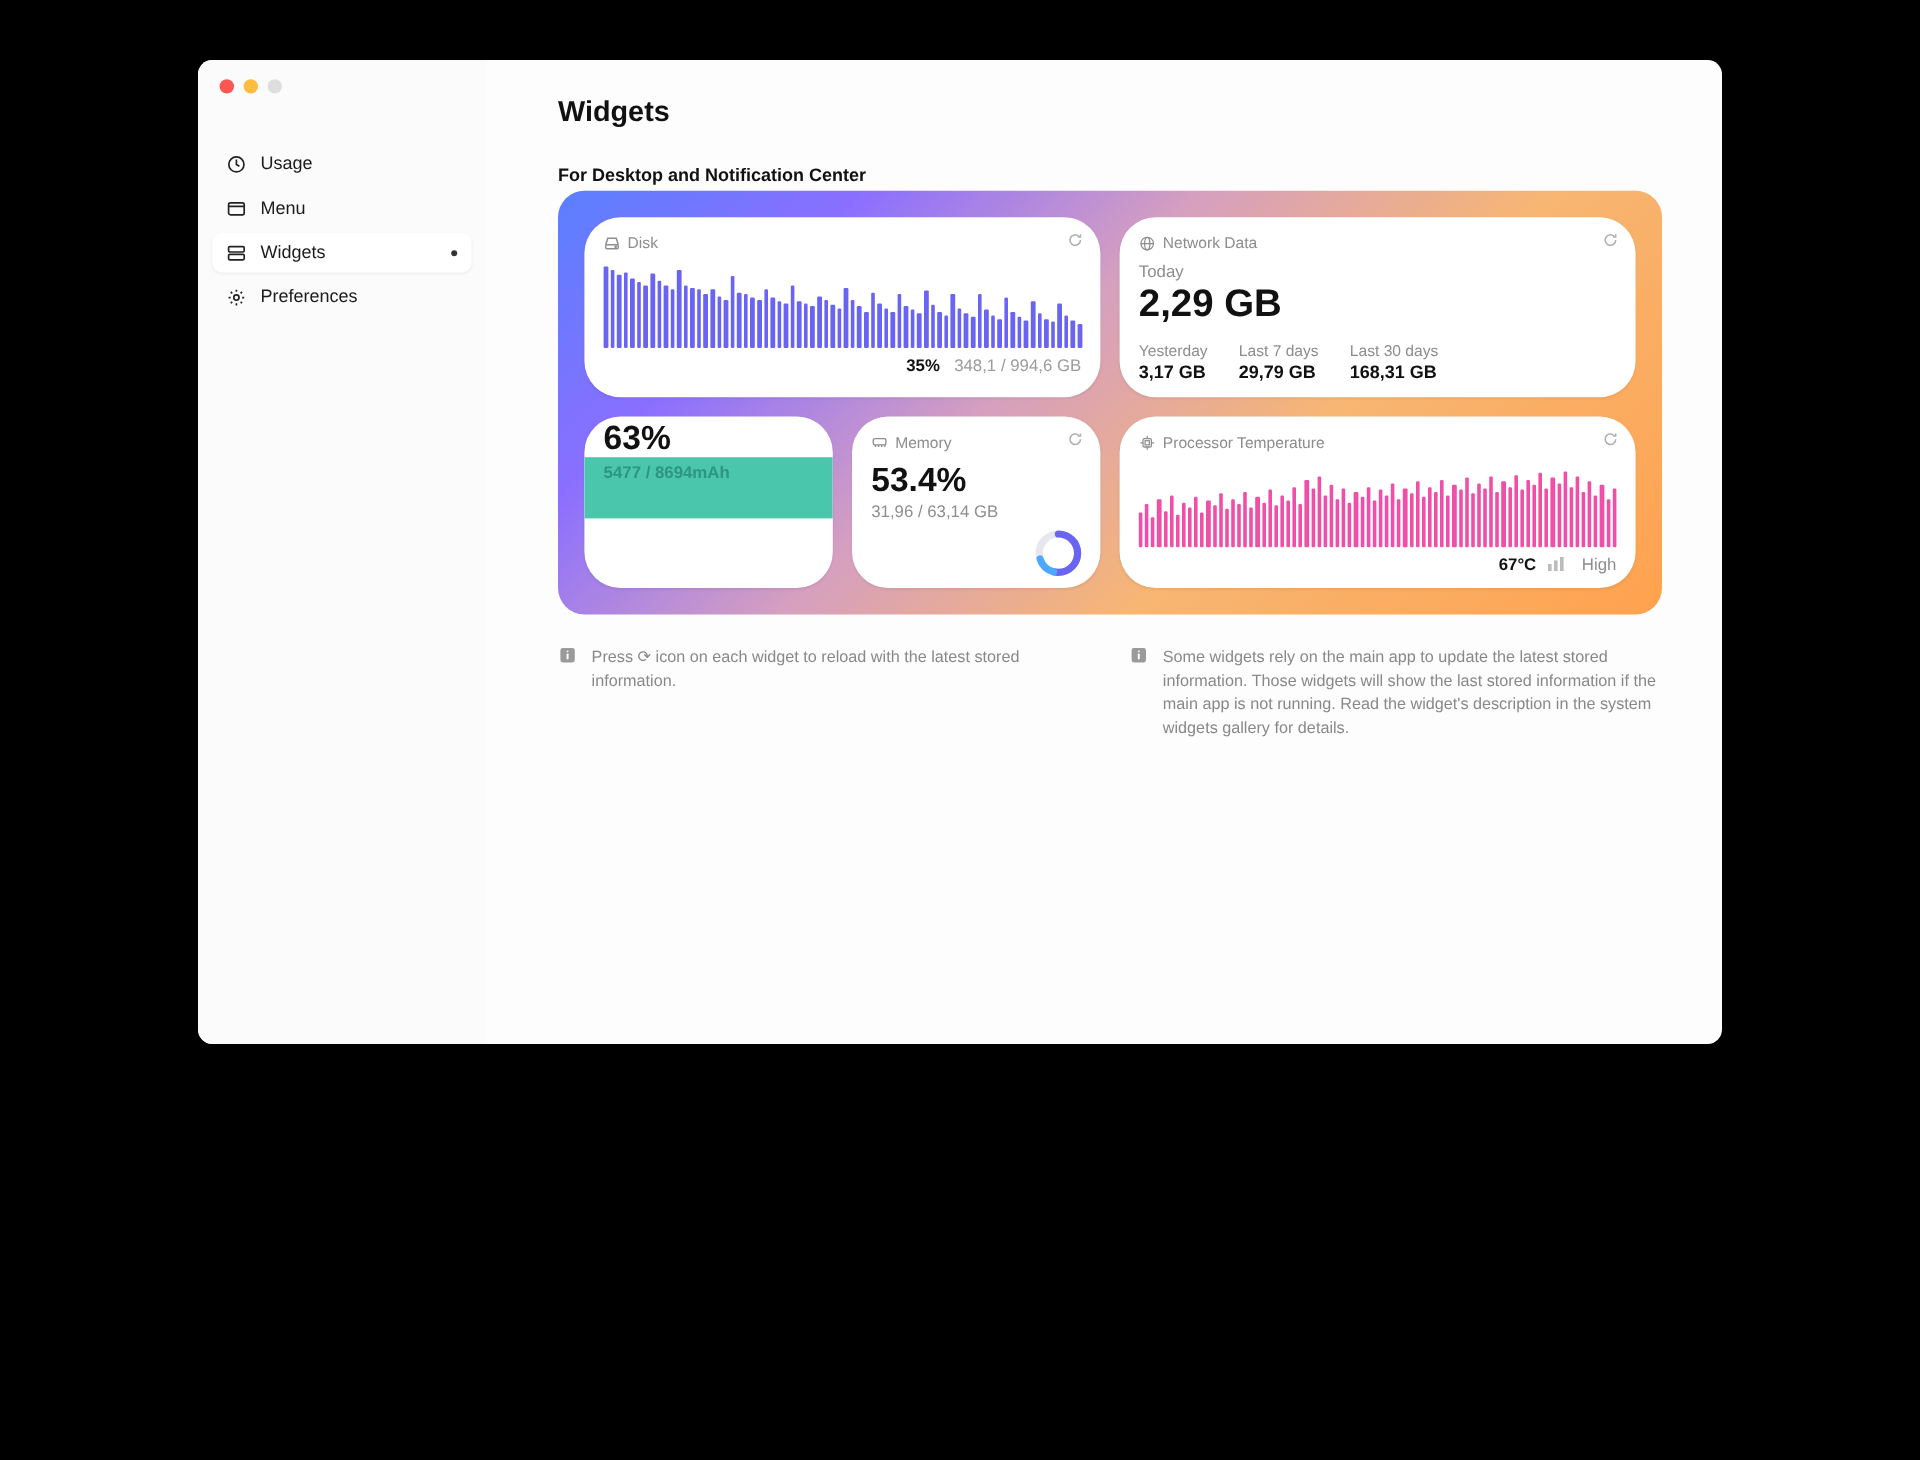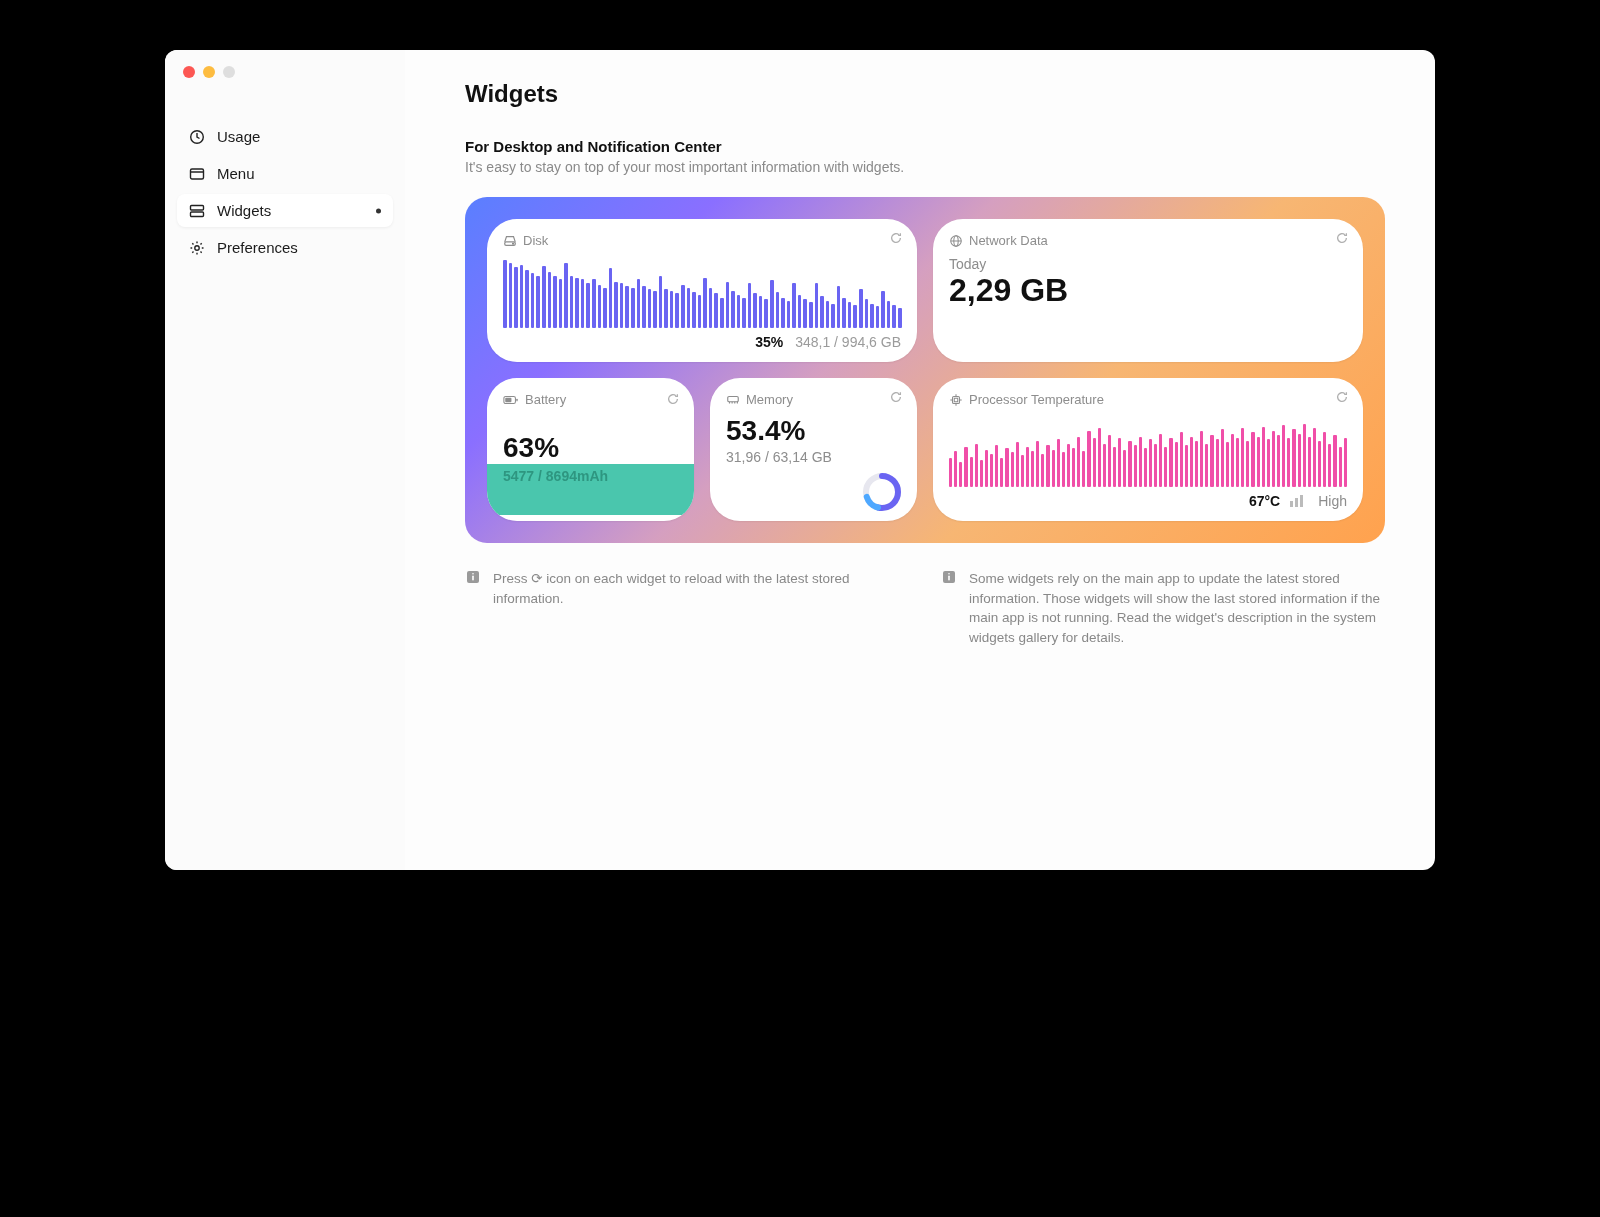--- a/index.html
+++ b/index.html
@@ -149,21 +149,20 @@
             <path d="M8 1.5v1.7M8 12.8v1.7M1.5 8h1.7M12.8 8h1.7M3.3 3.3l1.2 1.2M11.5 11.5l1.2 1.2M12.7 3.3l-1.2 1.2M4.5 11.5l-1.2 1.2"></path>
           </svg>
       </span>
       <span>Preferences</span>
     </div>
   </div>
 
   <div class="content">
     <h1>Widgets</h1>
     <div class="subhead">For Desktop and Notification Center</div>
-    <div class="subdesc">It's easy to stay on top of your most important information with widgets.</div>
 
     <div class="preview">
 
       <div class="card disk">
         <div class="card-header">
           <span>
             <svg width="14" height="14" viewBox="0 0 16 16" fill="none" stroke="currentColor" stroke-width="1.4">
                 <path d="M2 9 L4 3 h8 l2 6"></path>
                 <rect x="2" y="9" width="12" height="4" rx="1.5"></rect>
                 <circle cx="11.5" cy="11" r="0.6" fill="currentColor"></circle>
@@ -269,41 +268,37 @@
           <span>Network Data</span>
         </div>
         <span class="reload">
           <svg width="14" height="14" viewBox="0 0 16 16" fill="none" stroke="currentColor" stroke-width="1.5">
               <path d="M13 8a5 5 0 1 1-1.7-3.7"></path>
               <path d="M13 2.5V5h-2.5"></path>
             </svg>
         </span>
         <div class="net-today-label">Today</div>
         <div class="net-today">2,29 GB</div>
+        <div class="net-row" id="net-row">
+            <div class="net-cell">
+              <div class="lbl">Yesterday</div>
+              <div class="val">3,17 GB</div>
+            </div>
+            <div class="net-cell">
+              <div class="lbl">Last 7 days</div>
+              <div class="val">29,79 GB</div>
+            </div>
+            <div class="net-cell">
+              <div class="lbl">Last 30 days</div>
+              <div class="val">168,31 GB</div>
+            </div>
+          </div>
       </div>
 
       <div class="card bat">
-        <div class="bat-inner">
-        <div class="card-header" style="margin-bottom:0">
-          <span>
-            <svg width="16" height="14" viewBox="0 0 18 12" fill="none" stroke="currentColor" stroke-width="1.2">
-                  <rect x="1" y="2" width="13" height="8" rx="2"></rect>
-                  <rect x="2.5" y="3.5" width="7" height="5" rx="1" fill="currentColor" stroke="none"></rect>
-                  <rect x="15" y="4.5" width="1.5" height="3" rx="0.7" fill="currentColor" stroke="none"></rect>
-                </svg>
-          </span>
-          <span>Battery</span>
-        </div>
-        <span class="reload" style="top:14px">
-          <svg width="14" height="14" viewBox="0 0 16 16" fill="none" stroke="currentColor" stroke-width="1.5">
-                <path d="M13 8a5 5 0 1 1-1.7-3.7"></path>
-                <path d="M13 2.5V5h-2.5"></path>
-              </svg>
-        </span>
-        </div>
         <div class="bat-big">63%</div>
         <div class="bat-fill">
           <div class="bat-sub">5477 / 8694mAh</div>
         </div>
       </div>
 
       <div class="card mem">
         <div class="card-header">
           <span>
             <svg width="14" height="14" viewBox="0 0 16 16" fill="none" stroke="currentColor" stroke-width="1.3">

